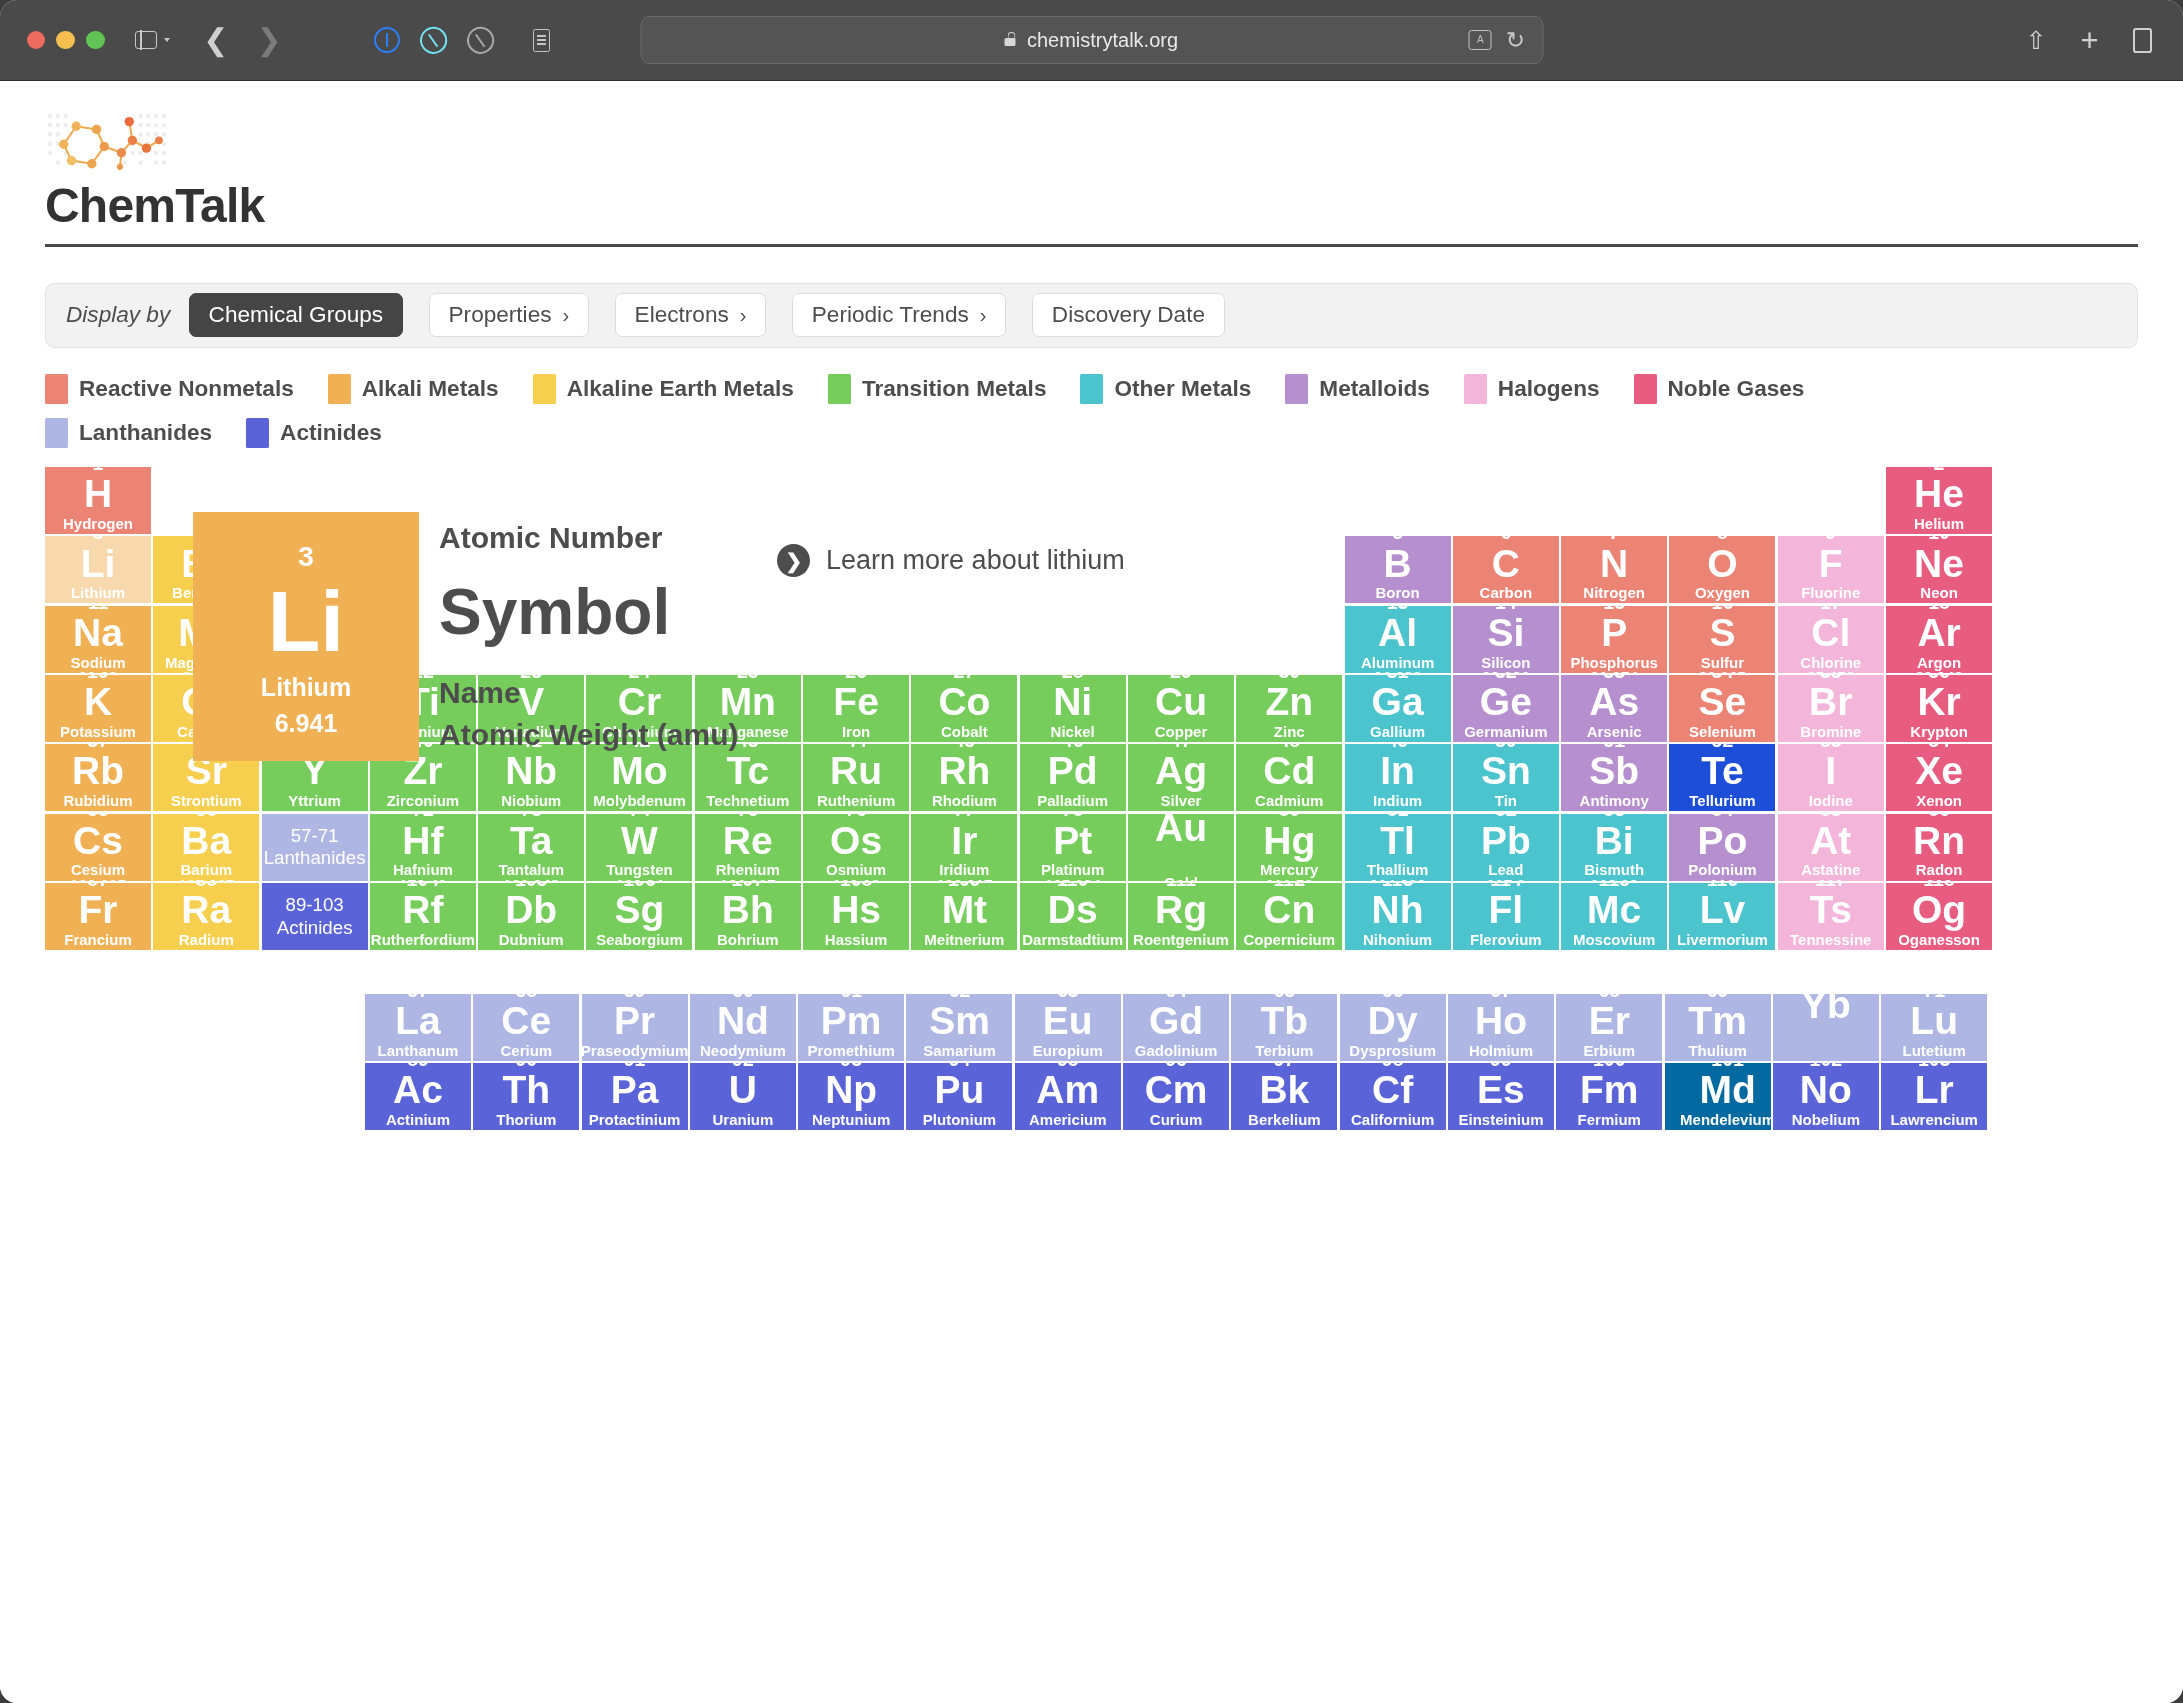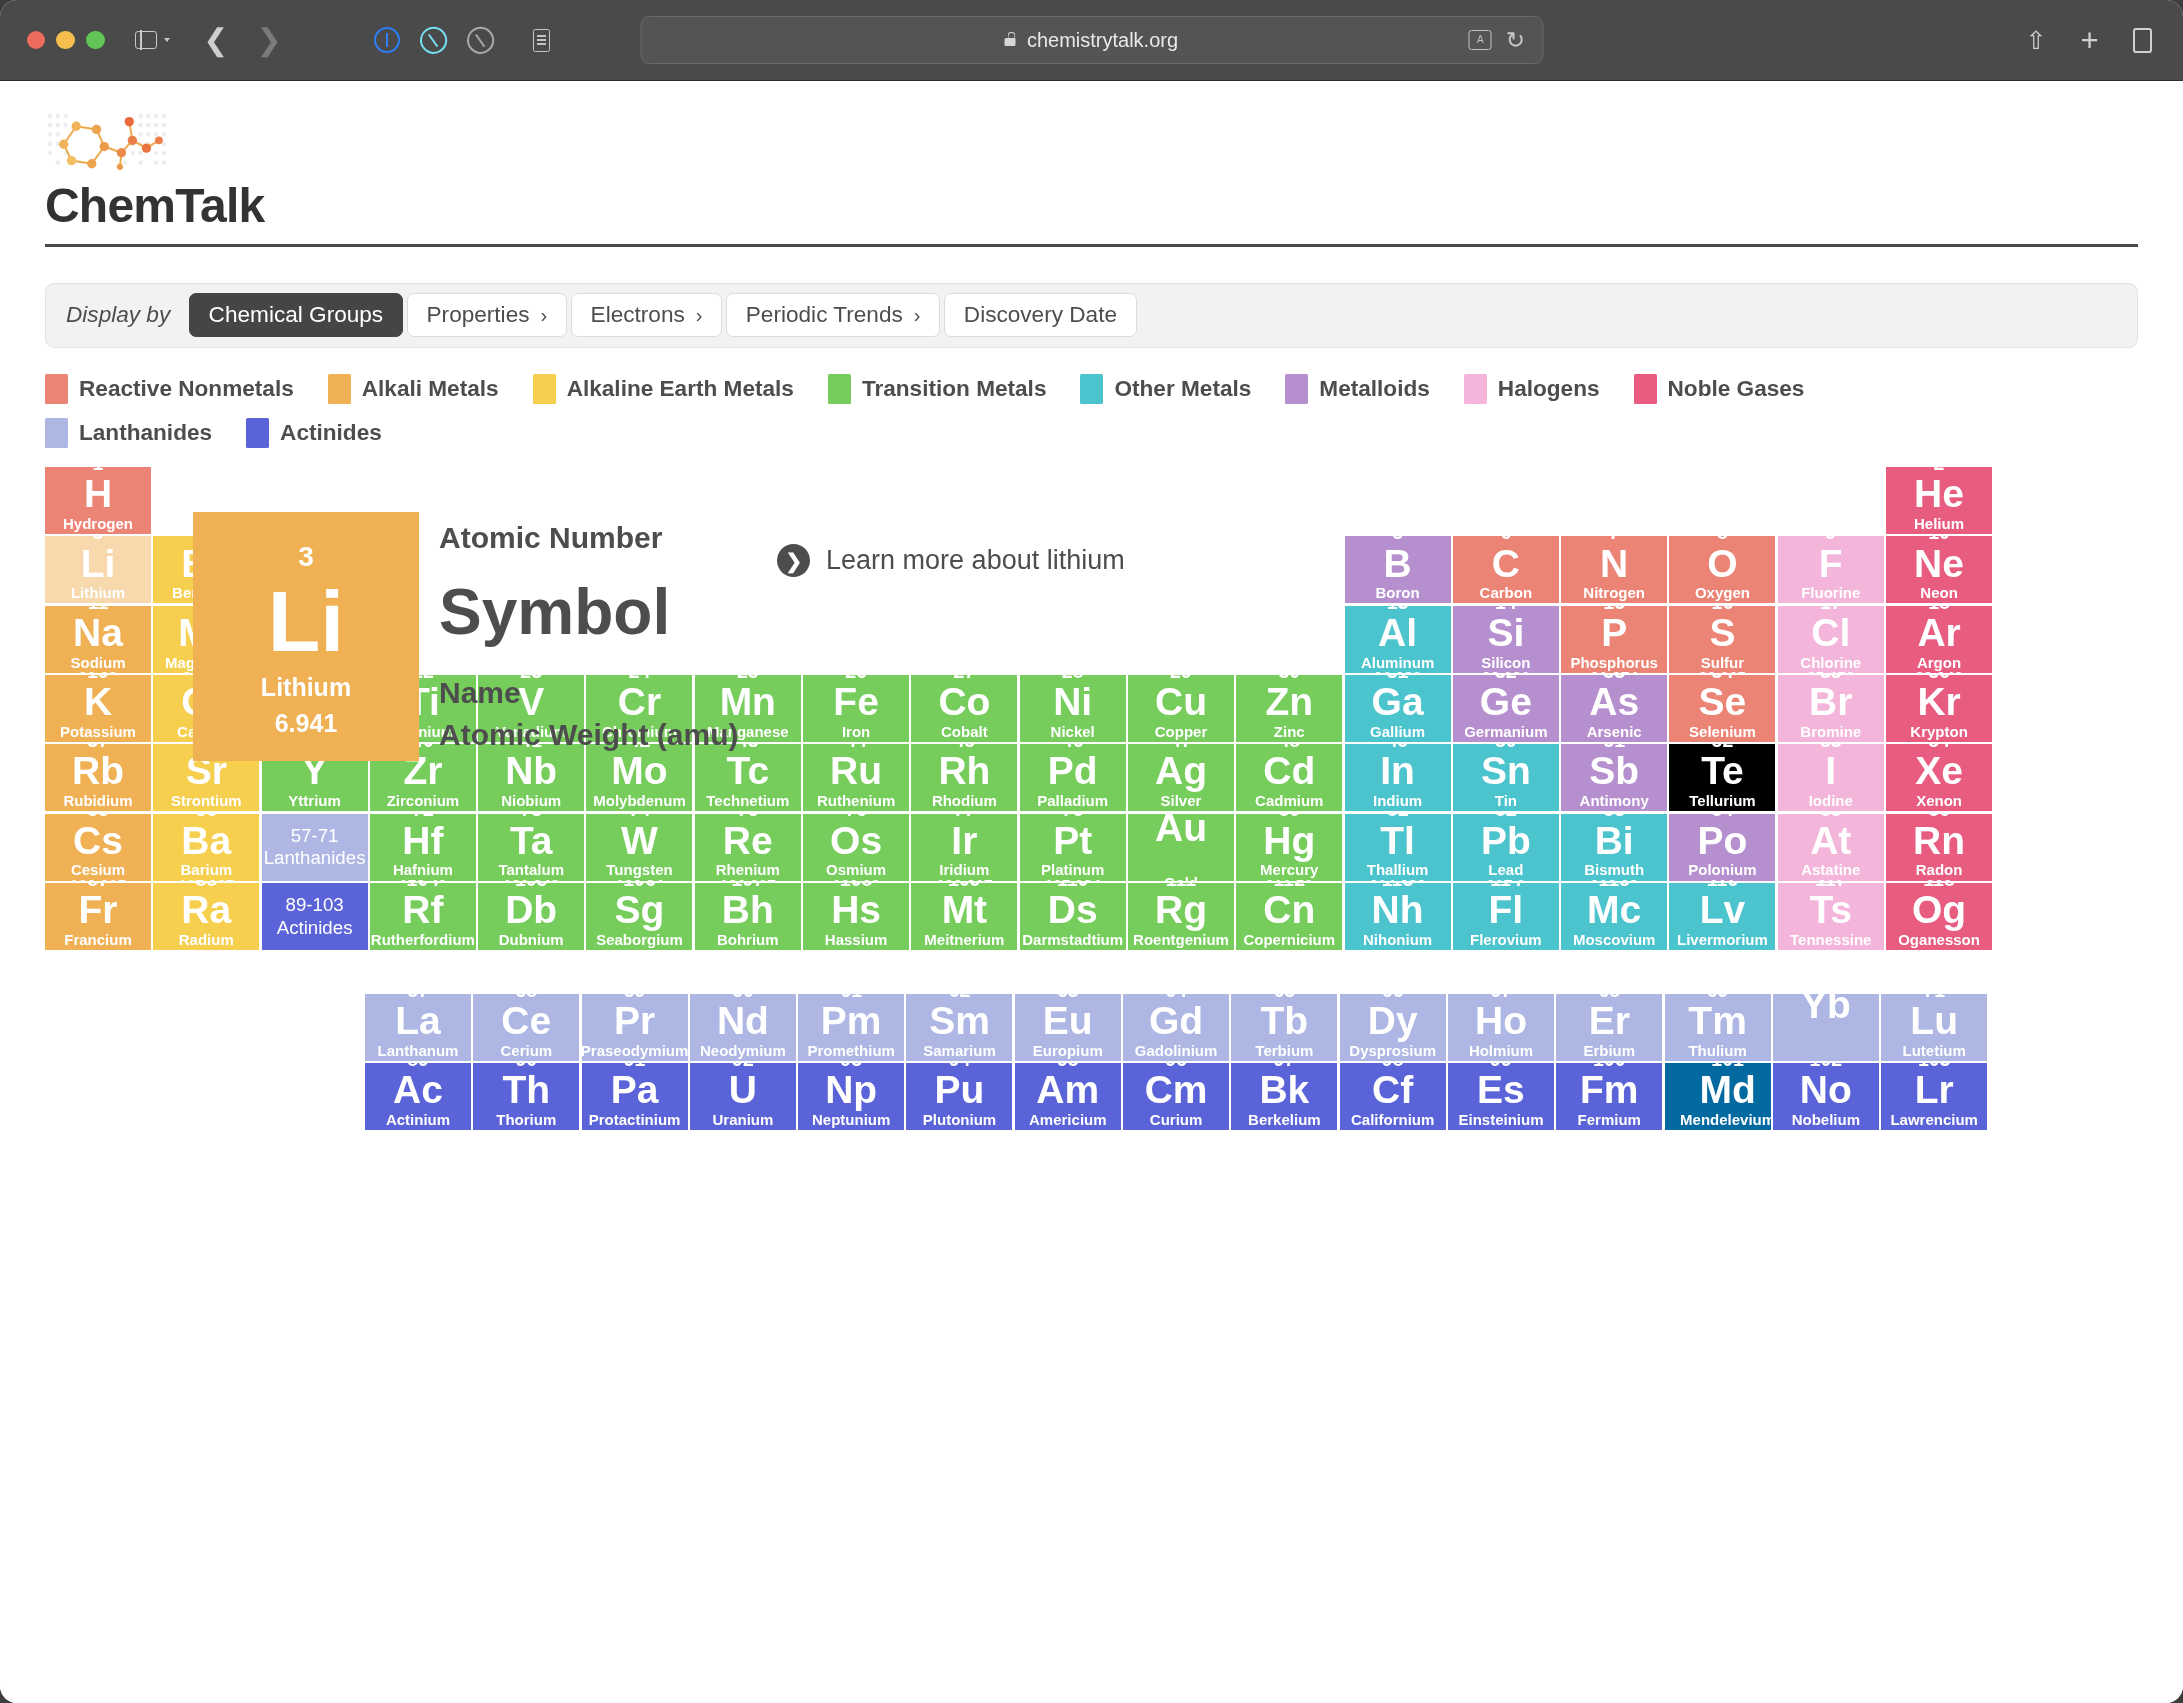--- a/index.html
+++ b/index.html
@@ -334,21 +334,21 @@
             <circle cx="146" cy="40" r="5" fill="#ea8048"></circle>
             <circle cx="96" cy="74" r="4" fill="#eb9a4a"></circle>
           </g>
         </svg>
         <div class="logo-text">ChemTalk</div>
       </div>
     </div>
 
     <div class="toolbar">
       <div class="display-by">Display by</div>
-      <div id="tb-buttons" style="display:flex;gap:4px;">
+      <div id="tb-buttons" style="display:flex;gap:26px;">
           <div class="tb-btn active">
             <span>Chemical Groups</span>
           </div>
           <div class="tb-btn">
             <span>Properties</span>
             <span class="tb-chev">›</span>
           </div>
           <div class="tb-btn">
             <span>Electrons</span>
             <span class="tb-chev">›</span>
@@ -707,21 +707,21 @@
             <div class="c-sym">Sn</div>
             <div class="c-name">Tin</div>
             <div class="c-wt">118.71</div>
           </div>
           <div class="cell" style="background: rgb(182, 143, 206); grid-area: 5 / 15;">
             <div class="c-num">51</div>
             <div class="c-sym">Sb</div>
             <div class="c-name">Antimony</div>
             <div class="c-wt">121.76</div>
           </div>
-          <div class="cell" style="background: #000000; grid-area: 5 / 16;">
+          <div class="cell" style="background: #1d4ed8; grid-area: 5 / 16;">
             <div class="c-num">52</div>
             <div class="c-sym">Te</div>
             <div class="c-name">Tellurium</div>
             <div class="c-wt">127.6</div>
           </div>
           <div class="cell" style="background: rgb(244, 181, 218); grid-area: 5 / 17;">
             <div class="c-num">53</div>
             <div class="c-sym">I</div>
             <div class="c-name">Iodine</div>
             <div class="c-wt">126.904</div>

